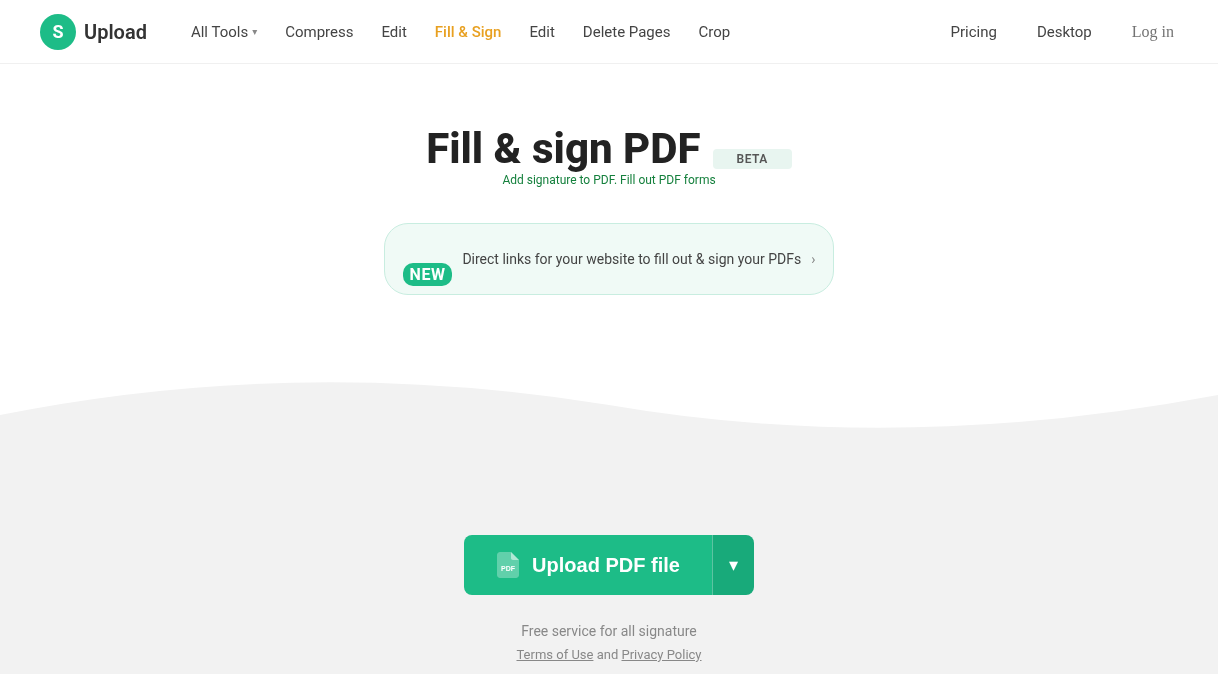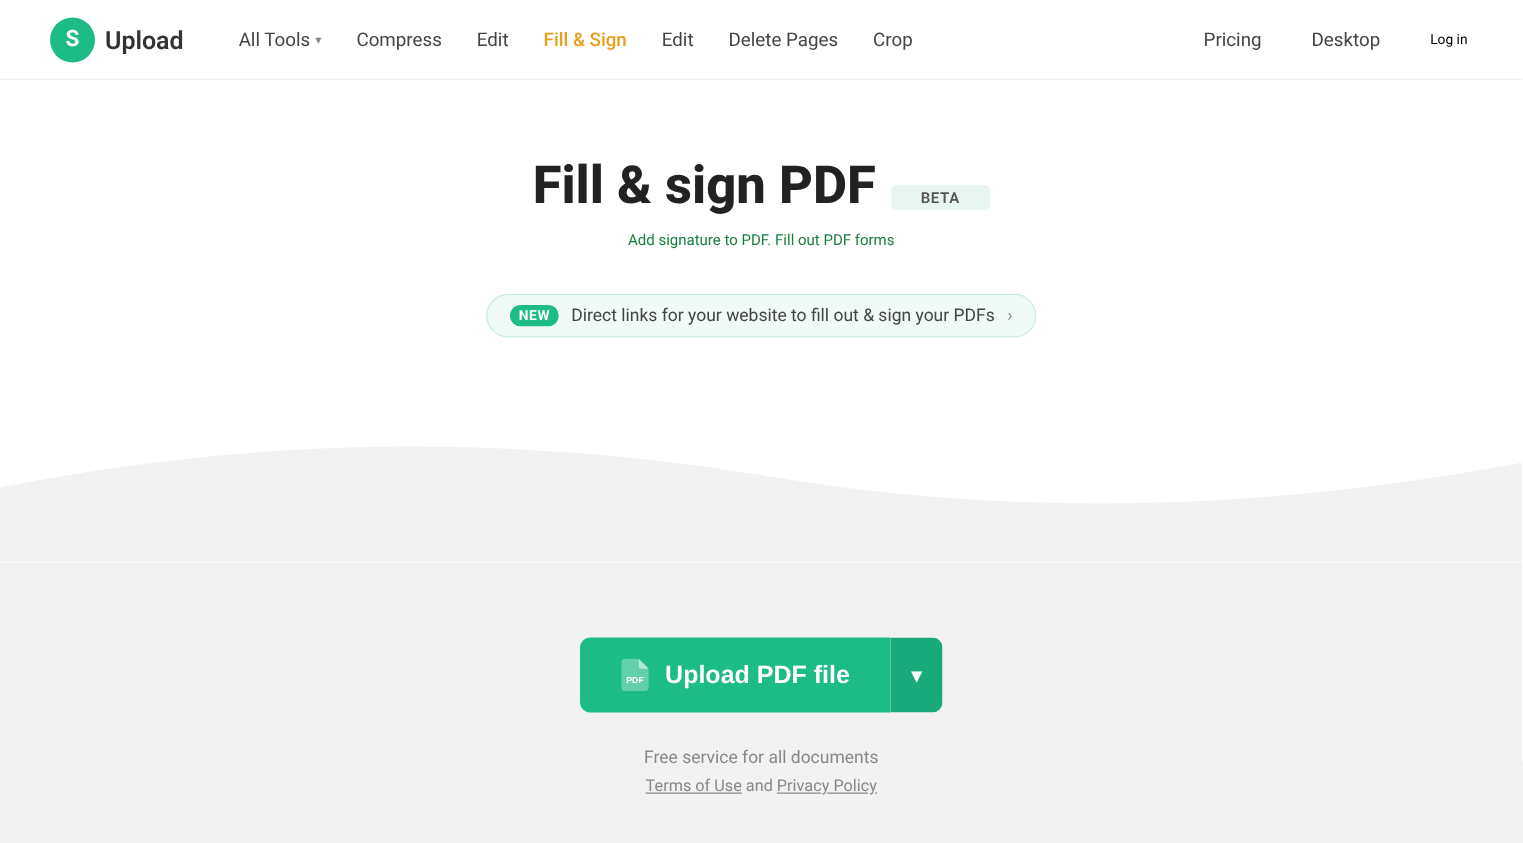--- a/index.html
+++ b/index.html
@@ -81,43 +81,44 @@
       align-items: center;
       gap: 32px;
     }
     .nav-right-item {
       font-size: 15px;
       color: #444;
       cursor: pointer;
       padding: 8px 4px;
     }
     .nav-login {
-      font-size: 11px;
-      color: #000000;
+      font-size: 16px;
+      color: #737373;
       cursor: pointer;
       padding: 8px 4px;
+      font-family: Liberation Serif, serif;
     }
 
     
     .main-content {
       display: flex;
       flex-direction: column;
       align-items: center;
       padding-top: 60px;
       position: relative;
     }
 
     .page-title {
       font-size: 42px;
       font-weight: 800;
       color: #222;
       display: flex;
       align-items: baseline;
       gap: 12px;
-      margin-bottom: 12px;
+      margin-bottom: 0;
     }
     .beta-badge {
       font-size: 12px;
       font-weight: 600;
       background: #e8f5f0;
       color: #555;
       padding: 3px 24px;
       border-radius: 4px;
       letter-spacing: 0.5px;
     }
@@ -137,25 +138,26 @@
       border-radius: 24px;
       padding: 8px 18px;
       margin-bottom: 60px;
       cursor: pointer;
       font-size: 14px;
       color: #444;
     }
     .new-badge {
       background: #1dbc87;
       color: #fff;
-      font-size: 11px;
+      font-size: 16px;
       font-weight: 700;
       padding: 2px 7px;
       border-radius: 10px;
       letter-spacing: 0.5px;
+      margin-top: 31px;
     }
     .new-banner-chevron {
       color: #888;
       font-size: 14px;
     }
     .wave-top {
       width: 100%;
       height: 120px;
       overflow: hidden;
       position: relative;
@@ -307,21 +309,21 @@
             <text x="4" y="19" font-size="7" fill="white" font-weight="bold">PDF</text>
           </svg>
         </span>
         <span>Upload PDF file</span>
       </button>
       <button class="upload-btn-dropdown">
         <span>▾</span>
       </button>
     </div>
 
-    <div class="upload-info">Free service for all documents</div>
+    <div class="upload-info">Free service for all signature</div>
     <div class="upload-links">
       <a>Terms of Use</a>
       <span> and </span>
       <a>Privacy Policy</a>
     </div>
 
   </div>
 
 </div>
 

